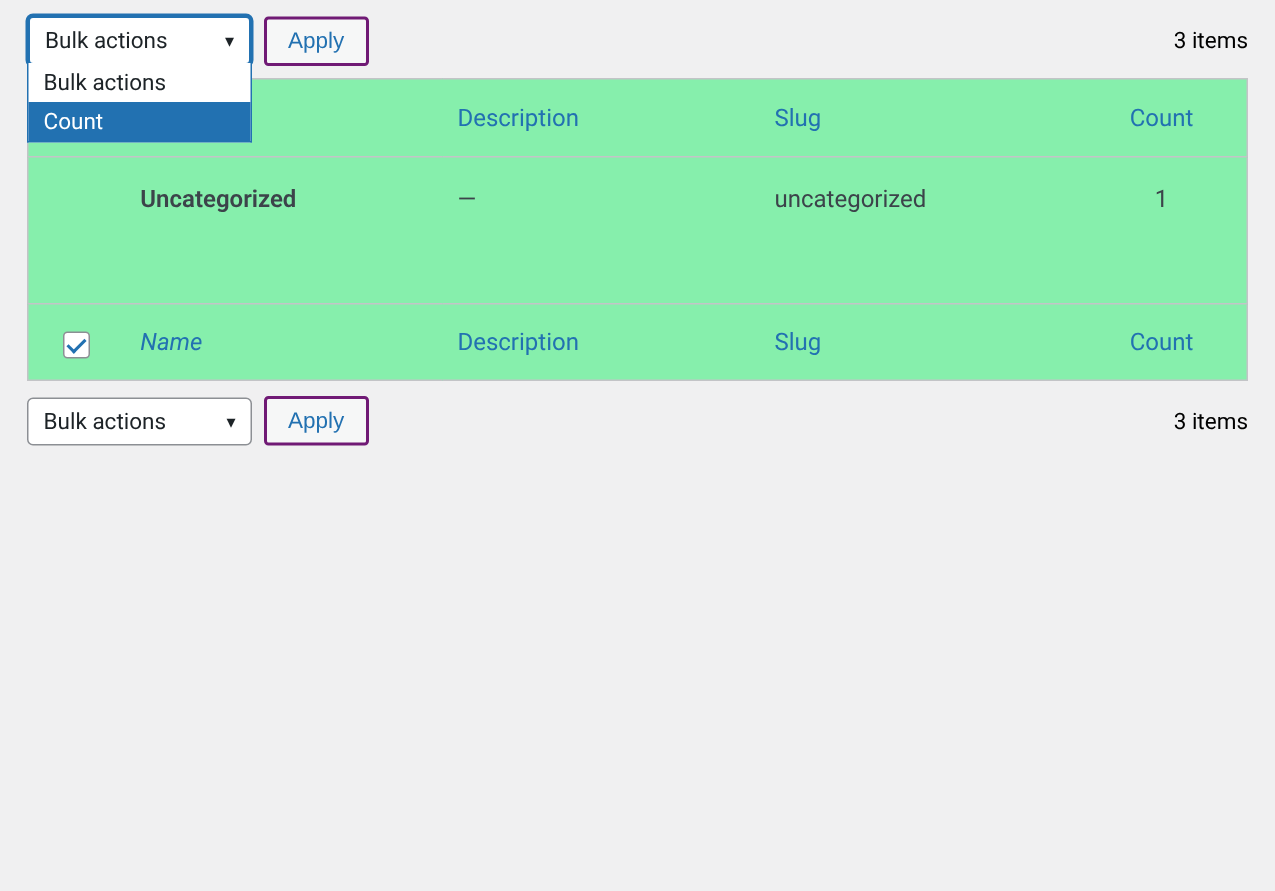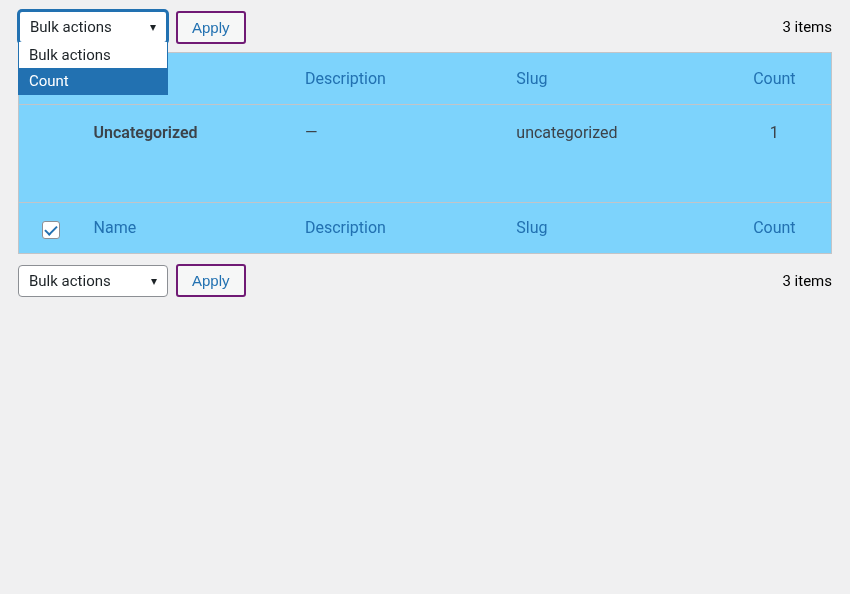--- a/index.html
+++ b/index.html
@@ -75,21 +75,21 @@
       font-size: 15px;
       cursor: pointer;
     }
     .items-count {
       font-size: 15px;
       color: #000000;
     }
     .wp-table {
       width: 100%;
       border-collapse: collapse;
-      background: #7dd3fc;
+      background: #86efac;
       border: 1px solid #c3c4c7;
     }
     .wp-table thead th,
     .wp-table tfoot th {
       text-align: left;
       font-weight: 400;
       color: #2271b1;
       padding: 14px 10px;
       font-size: 16px;
       border-bottom: 1px solid #c3c4c7;
@@ -141,21 +141,21 @@
       cursor: pointer;
     }
     .checkbox.checked::after {
       content: "";
       width: 10px;
       height: 5px;
       border-left: 2px solid #2271b1;
       border-bottom: 2px solid #2271b1;
       transform: rotate(-45deg) translate(1px, -1px);
     }
-    .name-col { width: 26%; }
+    .name-col { width: 26%; font-style: italic; }
     .desc-col { width: 26%; }
     .slug-col { width: 26%; }
     .count-col { width: 14%; margin-top: 44px; }
     .bottom-toolbar {
       margin-top: 10px;
     }
   </style>
 </head>
 <body>
 

